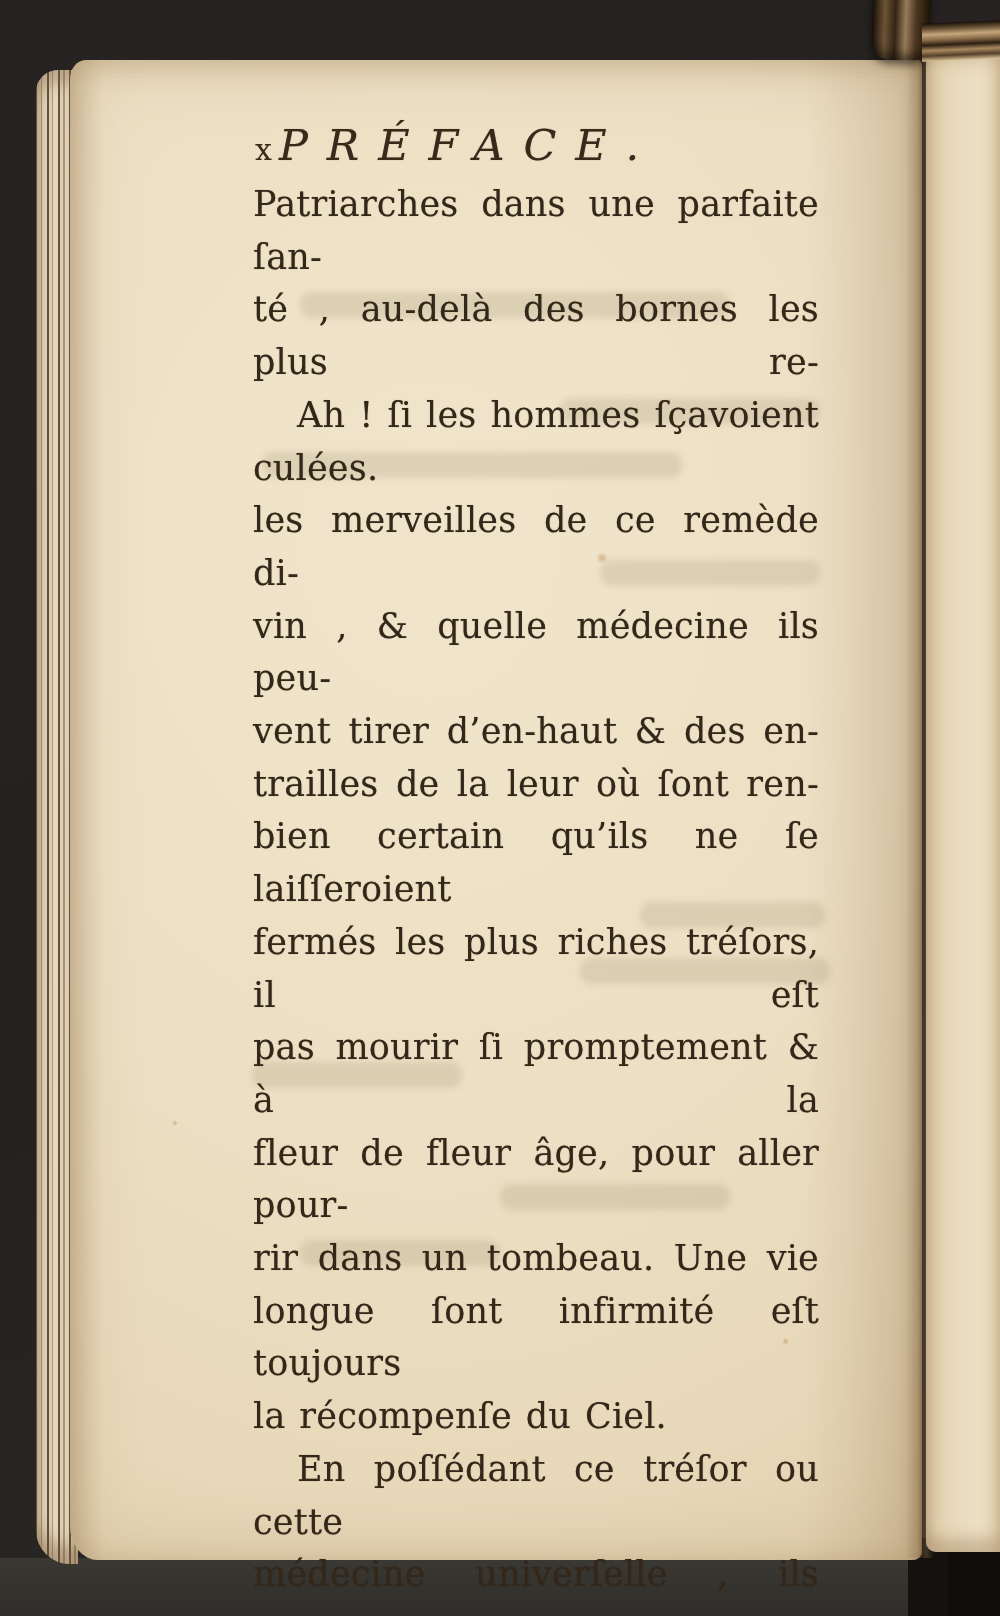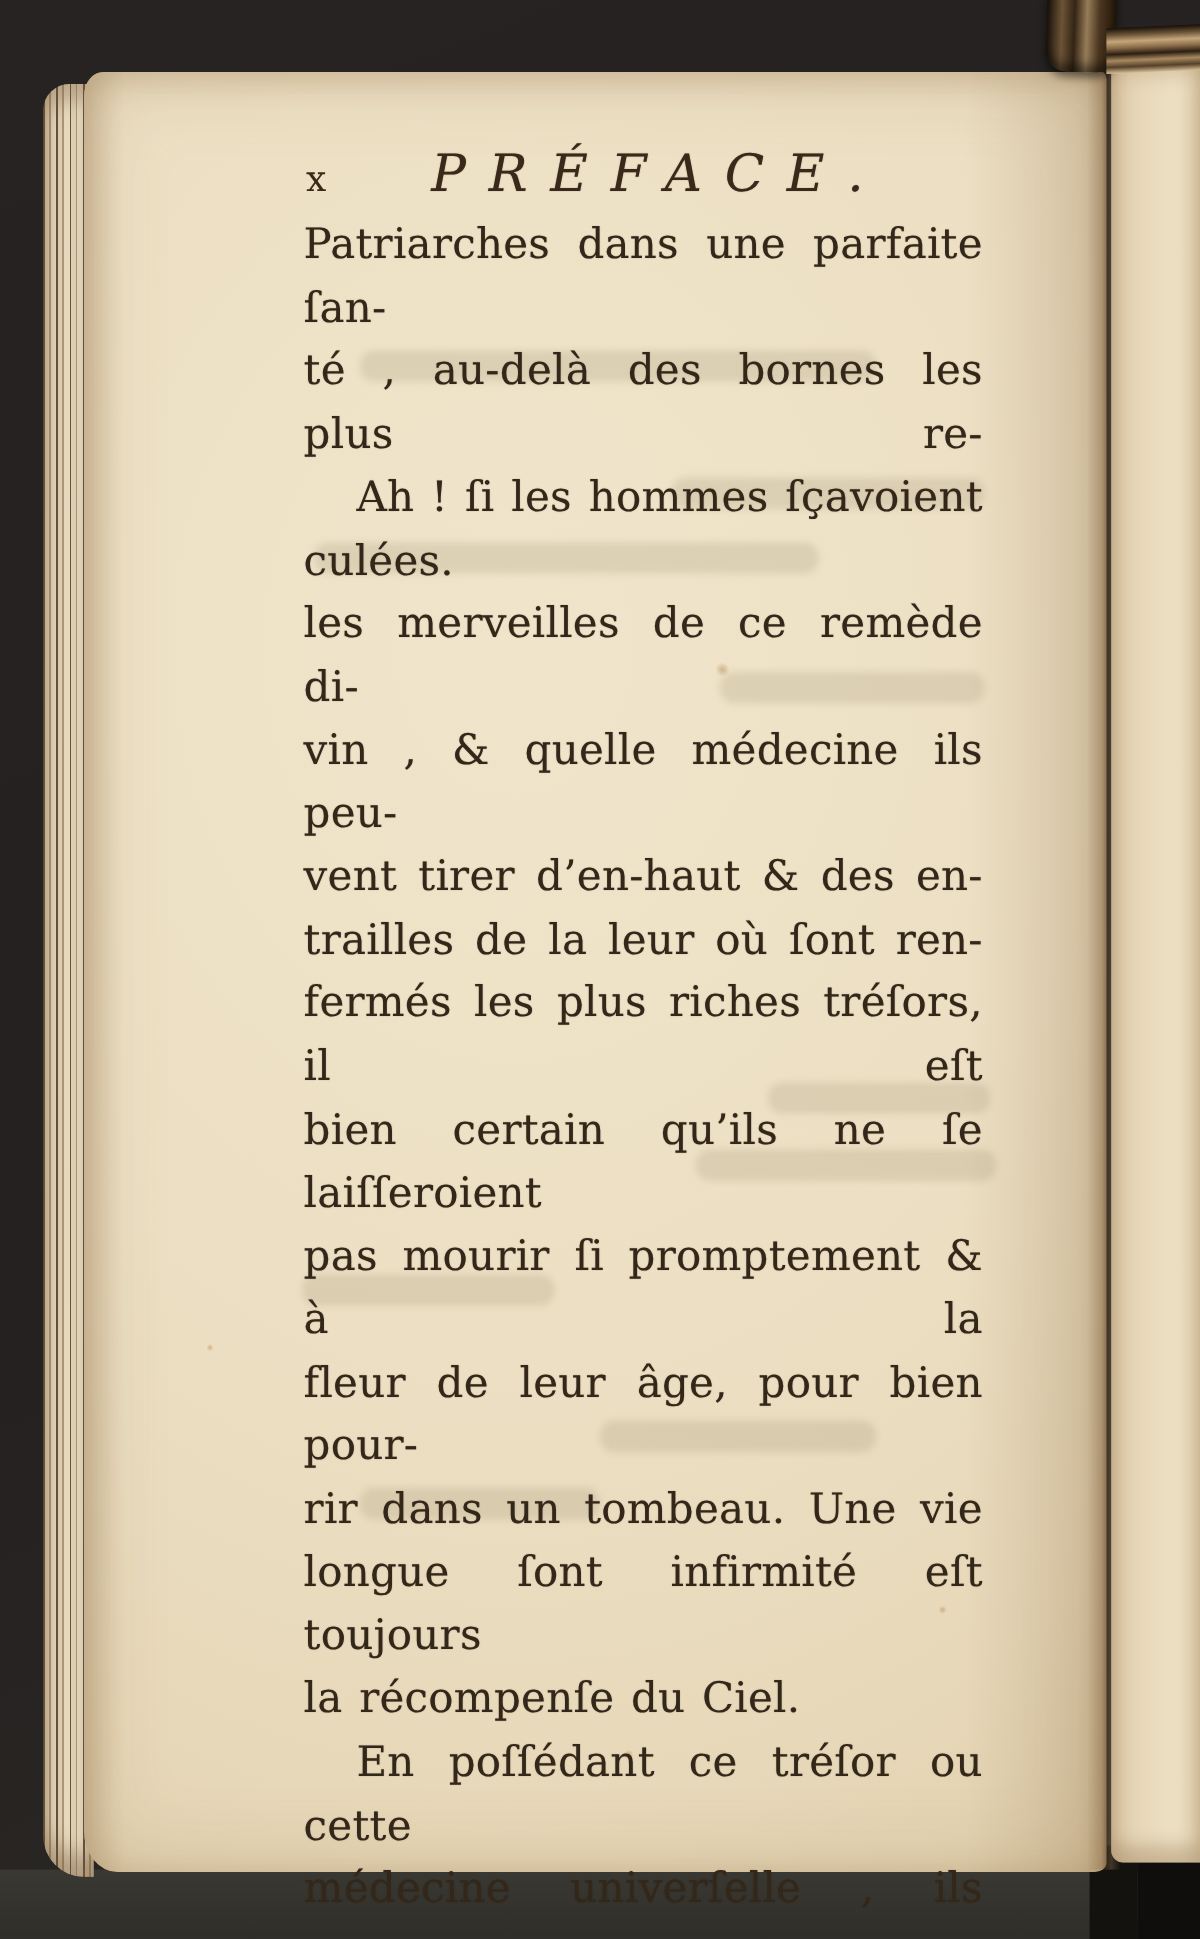--- a/index.html
+++ b/index.html
@@ -68,21 +68,21 @@
   .headband {
     position:absolute; left:922px; top:22px; width:78px; height:38px;
     transform:skewY(-2.5deg);
     background:linear-gradient(180deg,#170f08 0%, #6d5638 16%, #c5a67c 30%, #8a6c48 44%, #2c1f12 58%, #a8895f 72%, #55402a 86%, #d9c096 100%);
   }
   
   .header-row { position:absolute; left:253px; top:116px; width:566px; height:58px; color:#38291b; }
   .folio { position:absolute; left:2px; top:16px; font-size:30px; letter-spacing:1px; }
   .page-title {
     position:absolute; left:0; right:0; top:4px; margin-left:26px;
-    text-align:center; font-style:italic; font-size:43px; letter-spacing:.44em;
+    font-style:italic; font-size:43px; letter-spacing:.44em;
     color:#38291b; text-shadow:0 0 1px rgba(56,38,18,.45);
     white-space:nowrap;
   }
   .text-block { position:absolute; left:253px; top:178px; width:566px; color:#33271a; }
   .text-line {
     font-size:35px; line-height:52.7px; letter-spacing:.2px; word-spacing:2.5px;
     white-space:normal; text-shadow:0 0 1px rgba(48,32,14,.4);
   }
   .full        { text-align:justify; text-align-last:justify; }
   .full-indent { text-align:justify; text-align-last:justify; text-indent:44px; }
@@ -132,24 +132,24 @@
 
   <div class="text-block">
       <div class="text-line full">Patriarches dans une parfaite ſan-</div>
       <div class="text-line full">té , au-delà des bornes les plus re-</div>
       <div class="text-line full-indent">Ah ! ſi les hommes ſçavoient</div>
       <div class="text-line end">culées.</div>
       <div class="text-line full">les merveilles de ce remède di-</div>
       <div class="text-line full">vin , &amp; quelle médecine ils peu-</div>
       <div class="text-line full">vent tirer d’en-haut &amp; des en-</div>
       <div class="text-line full">trailles de la leur où ſont ren-</div>
+      <div class="text-line full">bien certain qu’ils ne ſe laiſſeroient</div>
       <div class="text-line full">fermés les plus riches tréſors, il eſt</div>
-      <div class="text-line full">bien certain qu’ils ne ſe laiſſeroient</div>
       <div class="text-line full">pas mourir ſi promptement &amp; à la</div>
-      <div class="text-line full">fleur de leur âge, pour bien pour-</div>
+      <div class="text-line full">fleur de fleur âge, pour aller pour-</div>
       <div class="text-line full">rir dans un tombeau. Une vie</div>
       <div class="text-line full">longue ſont infirmité eſt toujours</div>
       <div class="text-line end">la récompenſe du Ciel.</div>
       <div class="text-line full-indent">En poſſédant ce tréſor ou cette</div>
       <div class="text-line full">médecine univerſelle , ils pour-</div>
     </div>
 
 </div>
 
 </body></html>

